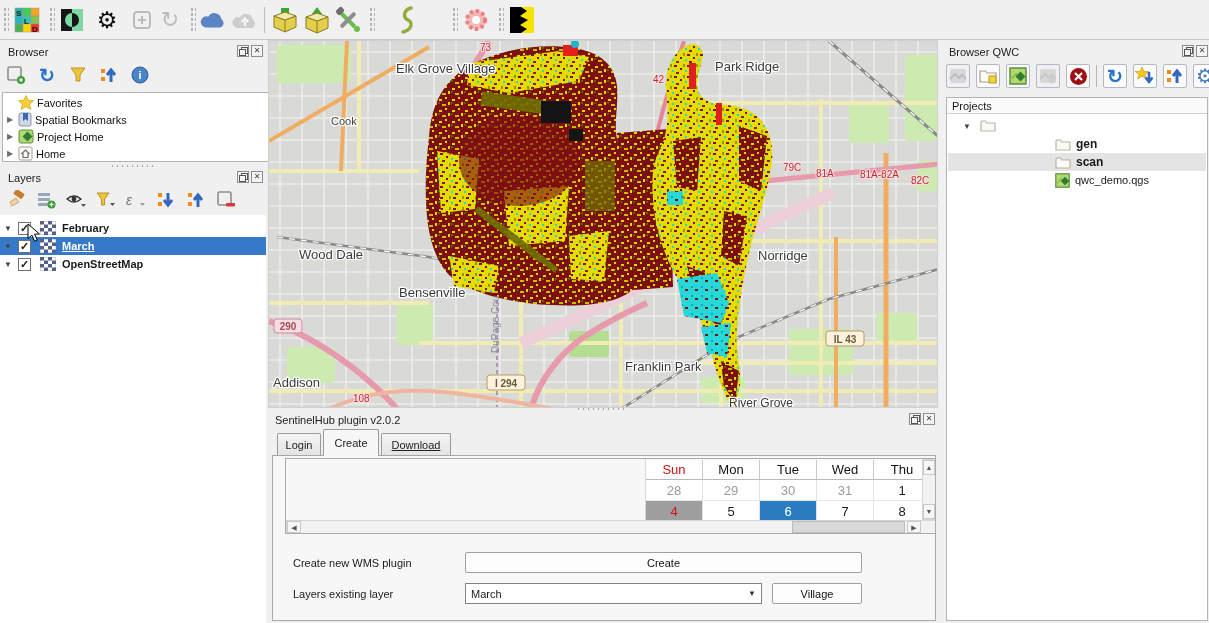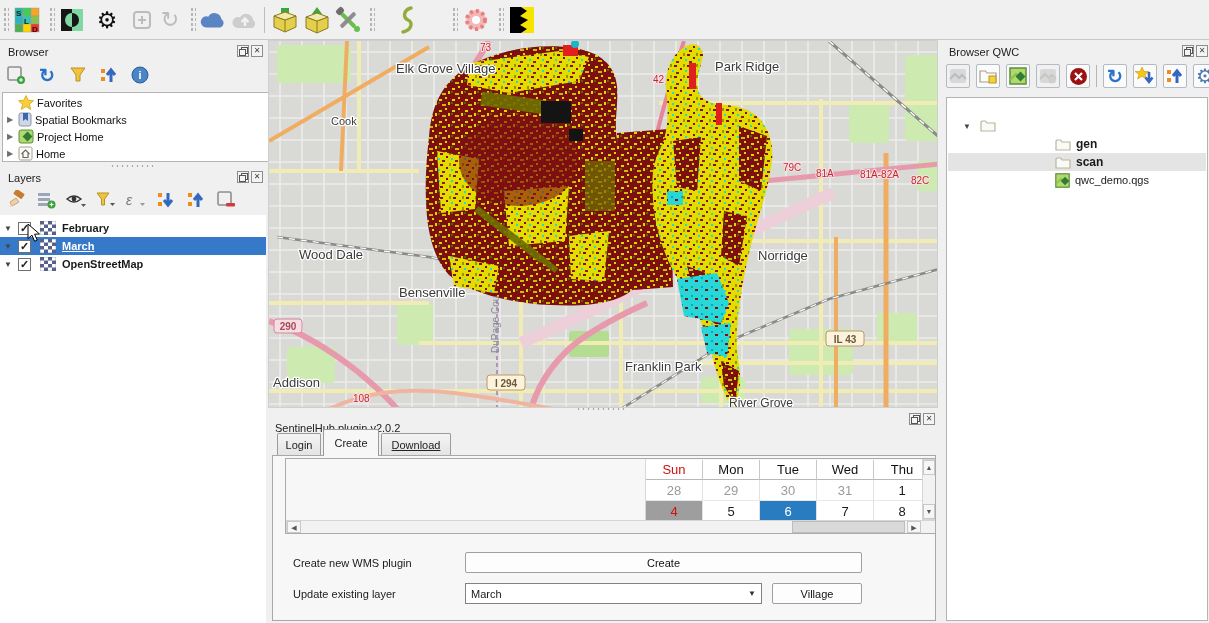--- a/index.html
+++ b/index.html
@@ -637,20 +637,23 @@
           <rect x="2" y="4" width="4" height="4" fill="#f08c1e"></rect>
           <rect x="2" y="12" width="4" height="4" fill="#f08c1e"></rect>
           <path d="M12,17 V6 M8,10 L12,5 L16,10" stroke="#3468c0" stroke-width="3" fill="none"></path>
         </svg>
       </div>
       <div class="ptoolbtn" style="border: 1px solid rgb(178, 186, 196); border-radius: 2px; background: rgb(251, 251, 251);">
         <span style="font-size:20px;color:#4a7ab5;line-height:1;">⚙</span>
       </div>
     </div>
   <div class="abs treeframe" style="left:5px;top:56px;width:262px;height:524px;">
+    <div style="height:16px;background:#fafafa;border-bottom:1px solid #d0d0d0;padding:2px 0 0 5px;">
+      <span>Projects</span>
+    </div>
     <div class="abs" style="left:0;top:17px;width:260px;height:100px;" id="qwc-tree">
 
       <div class="qrow" style="top:2px;">
         <span class="texp" style="margin-left:14px;color:#444;">▼</span>
         <span style="margin-left:8px;"><svg width="16" height="13" viewBox="0 0 16 13">
               <path d="M1,3 L1,12 L15,12 L15,4 L7,4 L5.5,2 L2,2 Z" fill="#fbfbf6" stroke="#b9b4a4" stroke-width="1.2"></path>
             </svg></span>
       </div>
       <div id="qwc-items">
           <div class="qrow" style="top: 20px;">
@@ -678,21 +681,21 @@
               </svg>
             </span>
             <span class="qlabel">qwc_demo.qgs</span>
           </div>
         </div>
     </div>
   </div>
 </div>
 
 <div class="abs" style="left:268px;top:410px;width:670px;height:213px;">
-  <span class="abs panel-title" style="left:7px;top:4px;margin-top:8px;">SentinelHub plugin v2.0.2</span>
+  <span class="abs panel-title" style="left:7px;top:4px;">SentinelHub plugin v2.0.2</span>
   <div class="abs dockbtn" style="left:641px;top:3px;">
       <svg width="9" height="9">
         <rect x="2.5" y="0.5" width="6" height="6" fill="none" stroke="#555"></rect>
         <rect x="0.5" y="2.5" width="6" height="6" fill="#f4f4f4" stroke="#555"></rect>
       </svg>
     </div>
   <div class="abs dockbtn" style="left:655px;top:3px;">✕</div>
 
   <div id="plugin-tabs">
       <div class="tab" style="left: 9px; width: 44px; top: 23px; height: 23px;">
@@ -737,18 +740,18 @@
   <div class="abs sb" style="left:0;top:61px;width:650px;height:14px;">
     <div class="abs sbbtn" style="left:0;top:0;width:14px;height:12px;">◀</div>
     <div class="abs sbbtn" style="left:620px;top:0;width:14px;height:12px;">▶</div>
     <div class="abs sbthumb" style="left:505px;top:0;width:113px;height:12px;"></div>
   </div>
 </div>
 
 <span class="abs" style="left:293px;top:557px;">Create new WMS plugin</span>
 <button class="abs btn" style="left:465px;top:552px;width:397px;height:21px;font-size:11px;">Create</button>
 
-<span class="abs" style="left:293px;top:588px;">Update existing layer</span>
+<span class="abs" style="left:293px;top:588px;">Layers existing layer</span>
 <div class="abs combo" style="left:465px;top:583px;width:297px;height:21px;padding-left:5px;">
   <span>March</span>
   <span class="arrowzone">▼</span>
 </div>
 <button class="abs btn" style="left:772px;top:583px;width:90px;height:21px;font-size:11px;">Village</button>
 
 </body></html>

